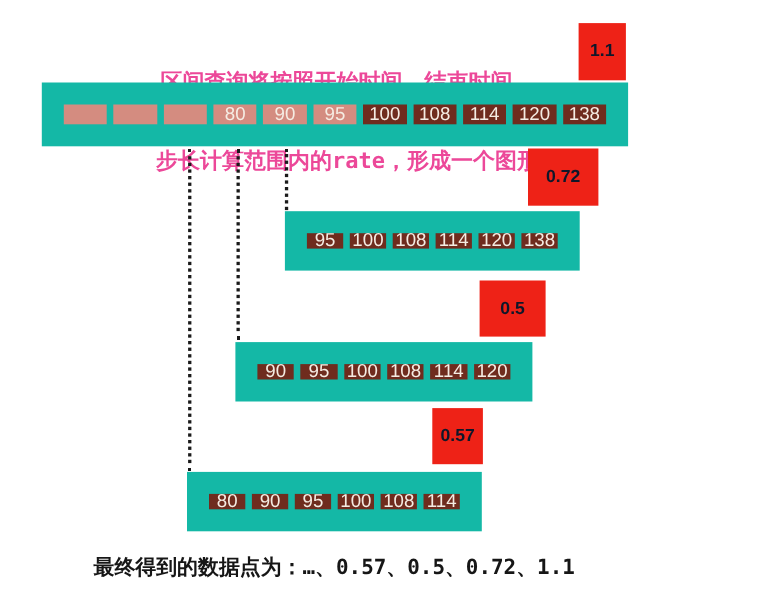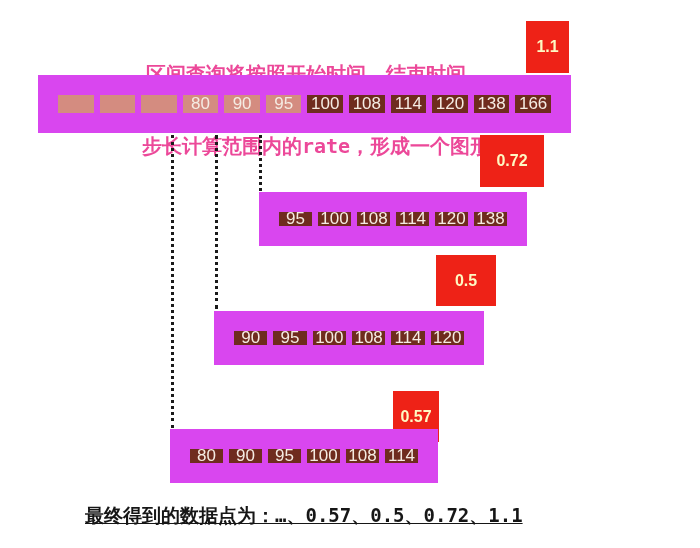--- a/index.html
+++ b/index.html
@@ -6,75 +6,74 @@
   .canvas {
     position:relative; width:700px; height:548px; background:#ffffff;
     font-family:"DejaVu Sans", sans-serif; overflow:hidden;
   }
   .title {
     position:absolute; left:0; top:14px; width:632px; text-align:center;
     font-family:"DejaVu Sans Mono", monospace; font-weight:700;
     font-size:20px; line-height:24px; color:#ec4899; white-space:pre;
   }
   .badge {
-    position:absolute; background:#ee2217; color:#fef9c3;
+    position:absolute; background:#ee2217; color:#0f172a;
     display:flex; align-items:center; justify-content:center;
     font-family:"Liberation Sans", sans-serif; font-weight:700; font-size:16px;
   }
   .bar {
-    position:absolute; background:#d946ef; box-sizing:border-box;
+    position:absolute; background:#14b8a6; box-sizing:border-box;
     display:flex; padding:20px; gap:6px;
   }
   .cell {
     flex:1 1 0; display:flex; align-items:center; justify-content:center;
     background:#6f2c1e; color:#f5ece3;
     font-family:"Liberation Sans", sans-serif; font-size:17px;
   }
   .cell.faded { background:#d48c80; }
   .dotline {
     position:absolute; width:0; border-left:3px dotted #1a1a1a;
   }
   .conclusion {
     position:absolute; left:85px; top:503px;
     font-family:"DejaVu Sans Mono", monospace; font-weight:700;
-    font-size:19px; color:#161616; white-space:pre;text-decoration:underline;
+    font-size:19px; color:#161616; white-space:pre;
   }
 </style>
 </head>
 <body>
 
 <div class="canvas">
 
   <div class="title">
     <div>区间查询将按照开始时间、结束时间、</div>
     <div>步长计算范围内的rate，形成一个图形</div>
   </div>
 
   <div class="badge" style="left:526px; top:21px; width:43px; height:52px;">1.1</div>
   <div class="badge" style="left:480px; top:135px; width:64px; height:52px;">0.72</div>
   <div class="badge" style="left:436px; top:255px; width:60px; height:51px;">0.5</div>
-  <div class="badge" style="left:393px; top:371px; width:46px; height:51px;margin-top:20px;">0.57</div>
+  <div class="badge" style="left:393px; top:371px; width:46px; height:51px;">0.57</div>
 
   <div class="dotline" style="left:171px; top:135px; height:293px;"></div>
   <div class="dotline" style="left:215px; top:135px; height:174px;"></div>
   <div class="dotline" style="left:259px; top:135px; height:56px;"></div>
 
   <div class="bar" style="left:38px; top:75px; width:533px; height:58px;">
     <div class="cell faded"></div>
     <div class="cell faded"></div>
     <div class="cell faded"></div>
     <div class="cell faded">80</div>
     <div class="cell faded">90</div>
     <div class="cell faded">95</div>
     <div class="cell">100</div>
     <div class="cell">108</div>
     <div class="cell">114</div>
     <div class="cell">120</div>
     <div class="cell">138</div>
-    <div class="cell">166</div>
   </div>
 
   <div class="bar" style="left:259px; top:192px; width:268px; height:54px;">
     <div class="cell">95</div>
     <div class="cell">100</div>
     <div class="cell">108</div>
     <div class="cell">114</div>
     <div class="cell">120</div>
     <div class="cell">138</div>
   </div>

